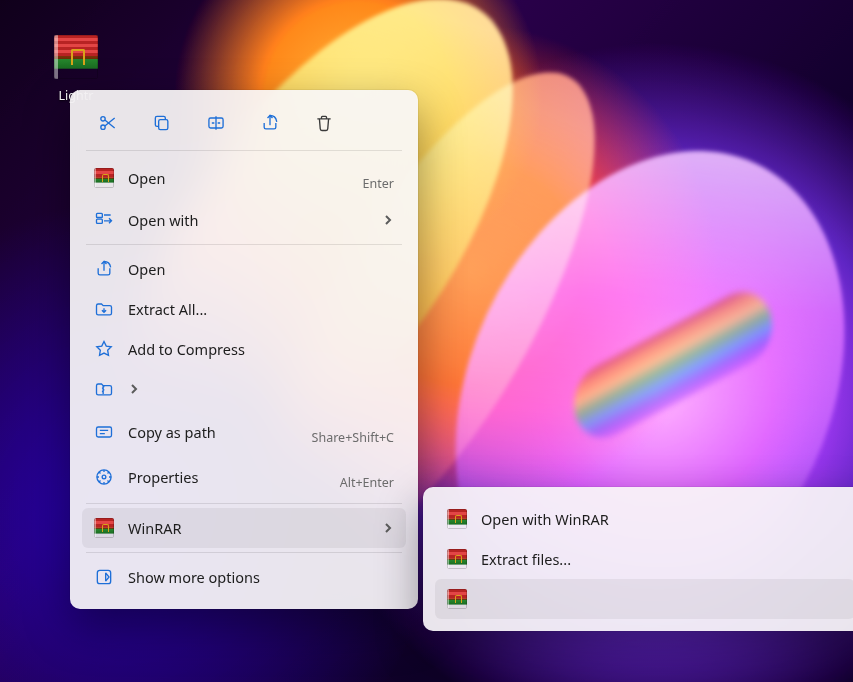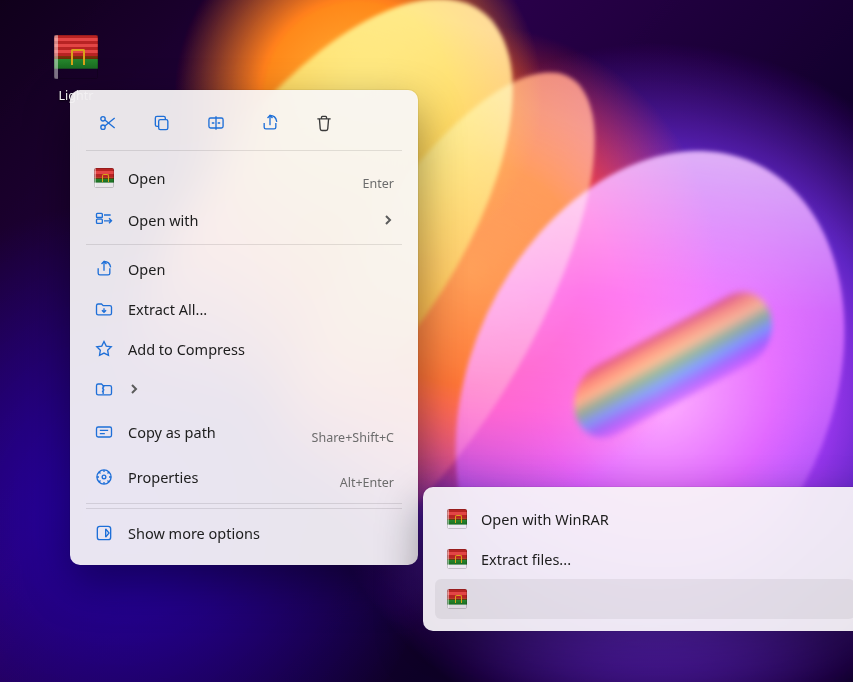--- a/index.html
+++ b/index.html
@@ -233,20 +233,29 @@
           <path d="M12 3.5 v2.5 M12 18 v2.5 M3.5 12 h2.5 M18 12 h2.5 M6 6 l1.8 1.8 M16.2 16.2 L18 18 M18 6 l-1.8 1.8 M7.8 16.2 L6 18"></path>
           <circle cx="12" cy="12" r="2.2"></circle>
         </svg>
     </span>
     <span class="label">Properties</span>
     <span class="accel">Alt+Enter</span>
   </div>
 
   <div class="sep"></div>
 
+  <div class="item hover">
+    <span class="mi-icon">
+        <span class="winrar-icon"></span>
+      </span>
+    <span class="label">WinRAR</span>
+    <span class="chevron"><svg viewBox="0 0 12 12">
+          <path d="M4 2 L8 6 L4 10"></path>
+        </svg></span>
+  </div>
 
   <div class="sep"></div>
 
   <div class="item">
     <span class="mi-icon">
       <svg viewBox="0 0 24 24">
           <rect x="4" y="4" width="16" height="16" rx="3"></rect>
           <path d="M14 7 v10 M14 7 l4 5 -4 5"></path>
         </svg>
     </span>

